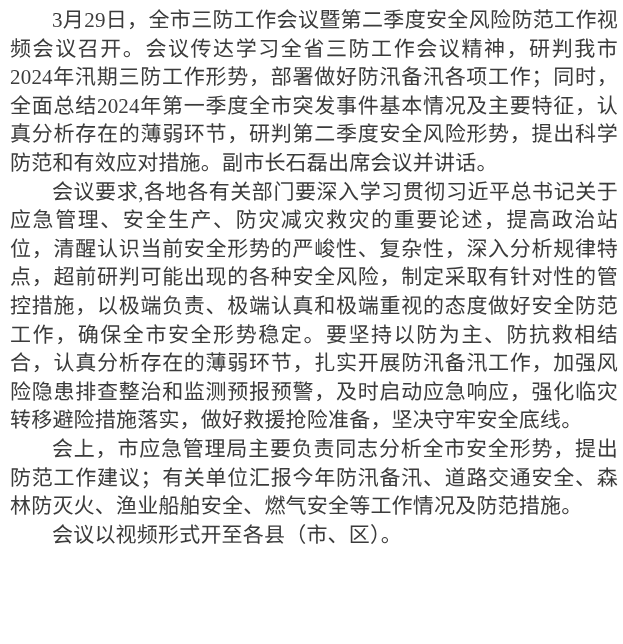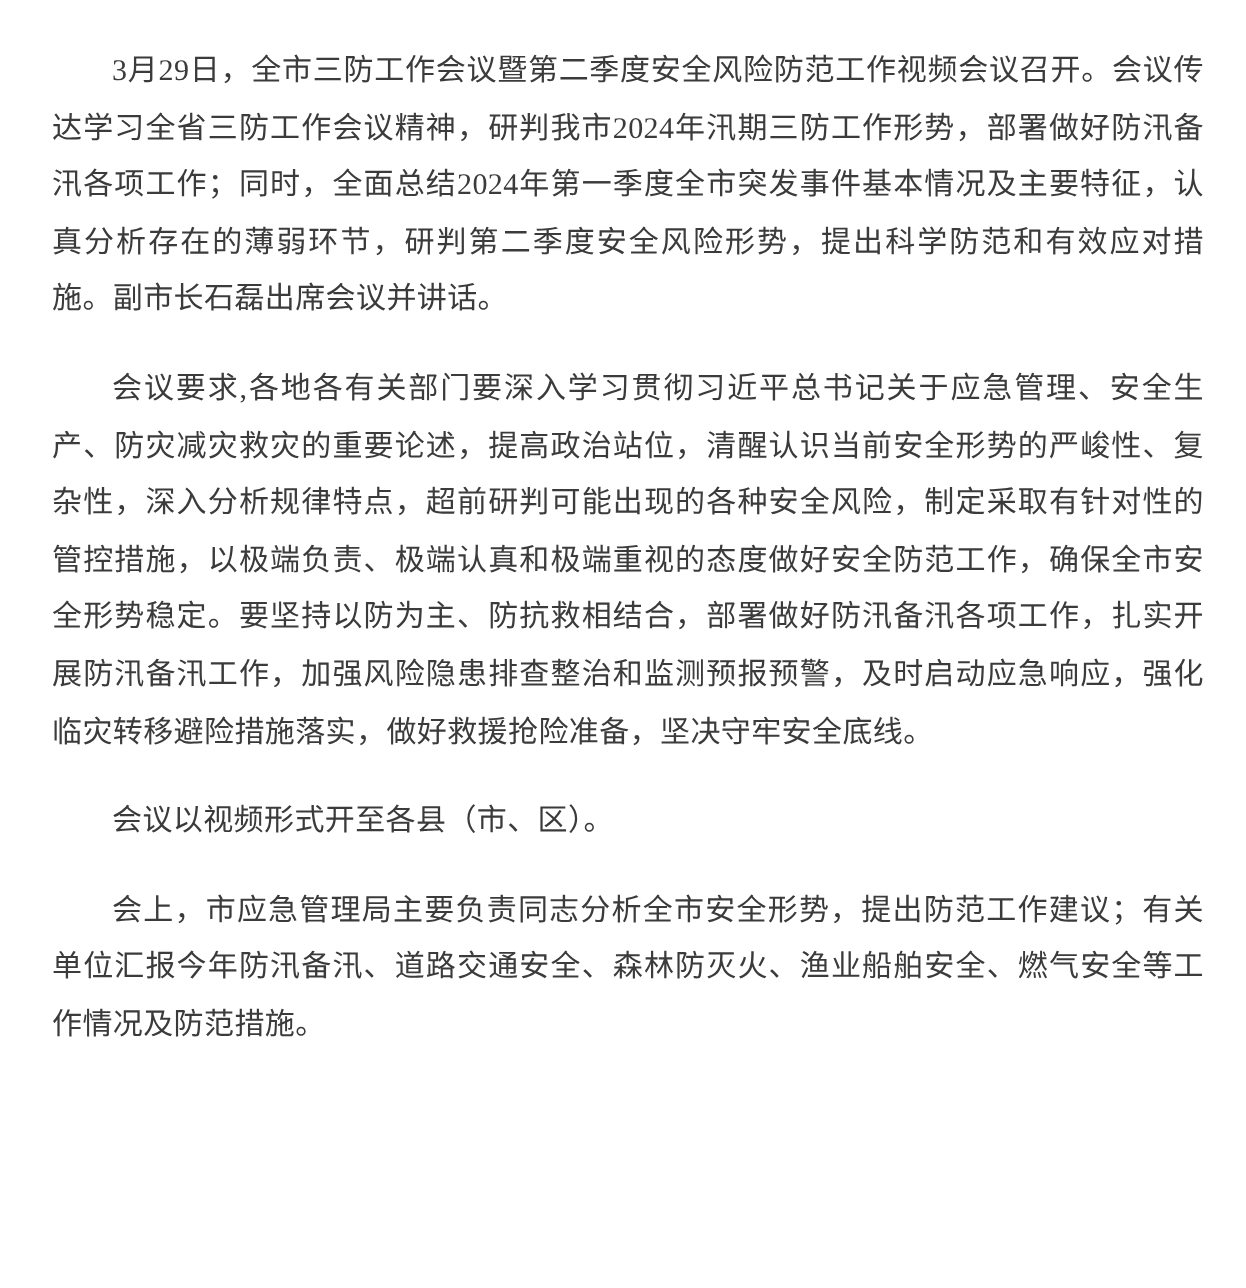--- a/index.html
+++ b/index.html
@@ -14,35 +14,35 @@
     box-sizing: border-box;
   }
   .page {
     box-sizing: border-box;
     width: 623px;
     height: 644px;
     padding: 6px 5px 0 10px;
     background: #ffffff;
   }
   .page p {
-    margin: 16px;
+    margin: 0;
     padding: 0;
     font-family: "Liberation Serif", "DejaVu Serif", serif;
-    font-size: 15px;
+    font-size: 21px;
     line-height: 28.6px;
     color: #3b3b3b;
     text-indent: 2em;
     text-align: justify;
     text-justify: inter-character;
     letter-spacing: 0.2px;
     word-break: normal;
     line-break: strict;
   }
 </style>
 </head>
 <body>
 
 <div class="page">
   <p>3月29日，全市三防工作会议暨第二季度安全风险防范工作视频会议召开。会议传达学习全省三防工作会议精神，研判我市2024年汛期三防工作形势，部署做好防汛备汛各项工作；同时，全面总结2024年第一季度全市突发事件基本情况及主要特征，认真分析存在的薄弱环节，研判第二季度安全风险形势，提出科学防范和有效应对措施。副市长石磊出席会议并讲话。</p>
-  <p>会议要求,各地各有关部门要深入学习贯彻习近平总书记关于应急管理、安全生产、防灾减灾救灾的重要论述，提高政治站位，清醒认识当前安全形势的严峻性、复杂性，深入分析规律特点，超前研判可能出现的各种安全风险，制定采取有针对性的管控措施，以极端负责、极端认真和极端重视的态度做好安全防范工作，确保全市安全形势稳定。要坚持以防为主、防抗救相结合，部署做好防汛备汛各项工作，扎实开展防汛备汛工作，加强风险隐患排查整治和监测预报预警，及时启动应急响应，强化临灾转移避险措施落实，做好救援抢险准备，坚决守牢安全底线。</p>
+  <p>会议要求,各地各有关部门要深入学习贯彻习近平总书记关于应急管理、安全生产、防灾减灾救灾的重要论述，提高政治站位，清醒认识当前安全形势的严峻性、复杂性，深入分析规律特点，超前研判可能出现的各种安全风险，制定采取有针对性的管控措施，以极端负责、极端认真和极端重视的态度做好安全防范工作，确保全市安全形势稳定。要坚持以防为主、防抗救相结合，认真分析存在的薄弱环节，扎实开展防汛备汛工作，加强风险隐患排查整治和监测预报预警，及时启动应急响应，强化临灾转移避险措施落实，做好救援抢险准备，坚决守牢安全底线。</p>
+  <p>会上，市应急管理局主要负责同志分析全市安全形势，提出防范工作建议；有关单位汇报今年防汛备汛、道路交通安全、森林防灭火、渔业船舶安全、燃气安全等工作情况及防范措施。</p>
   <p>会议以视频形式开至各县（市、区）。</p>
-  <p>会上，市应急管理局主要负责同志分析全市安全形势，提出防范工作建议；有关单位汇报今年防汛备汛、道路交通安全、森林防灭火、渔业船舶安全、燃气安全等工作情况及防范措施。</p>
 </div>
 
 </body></html>

